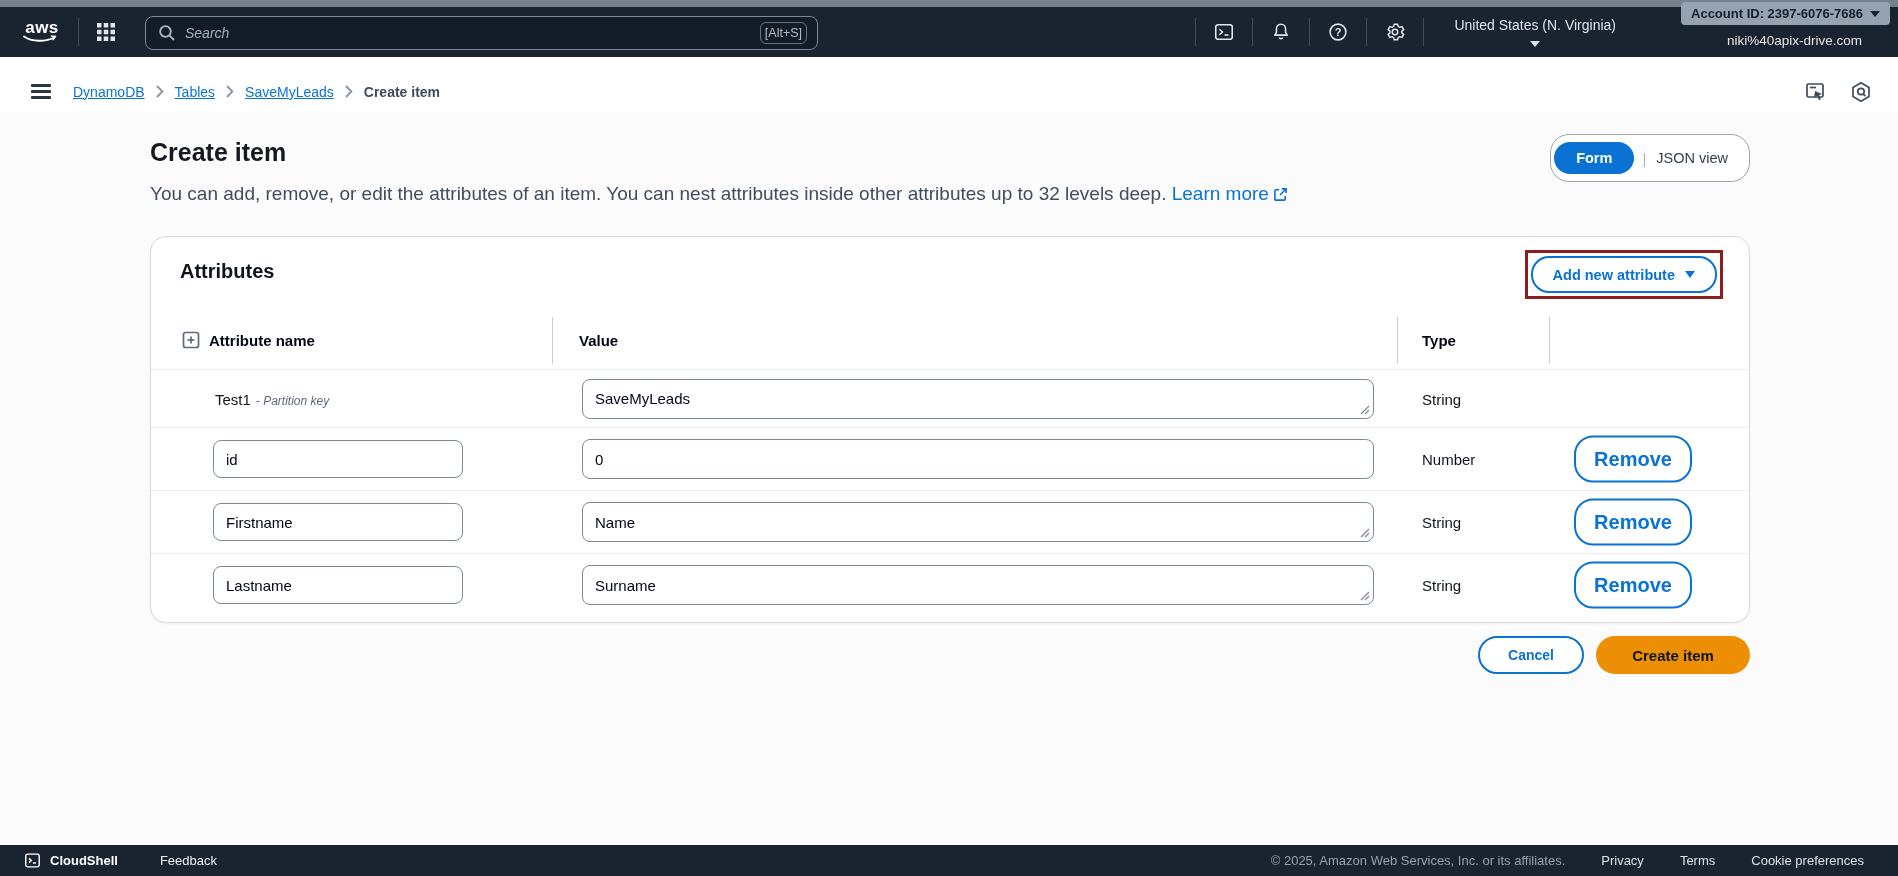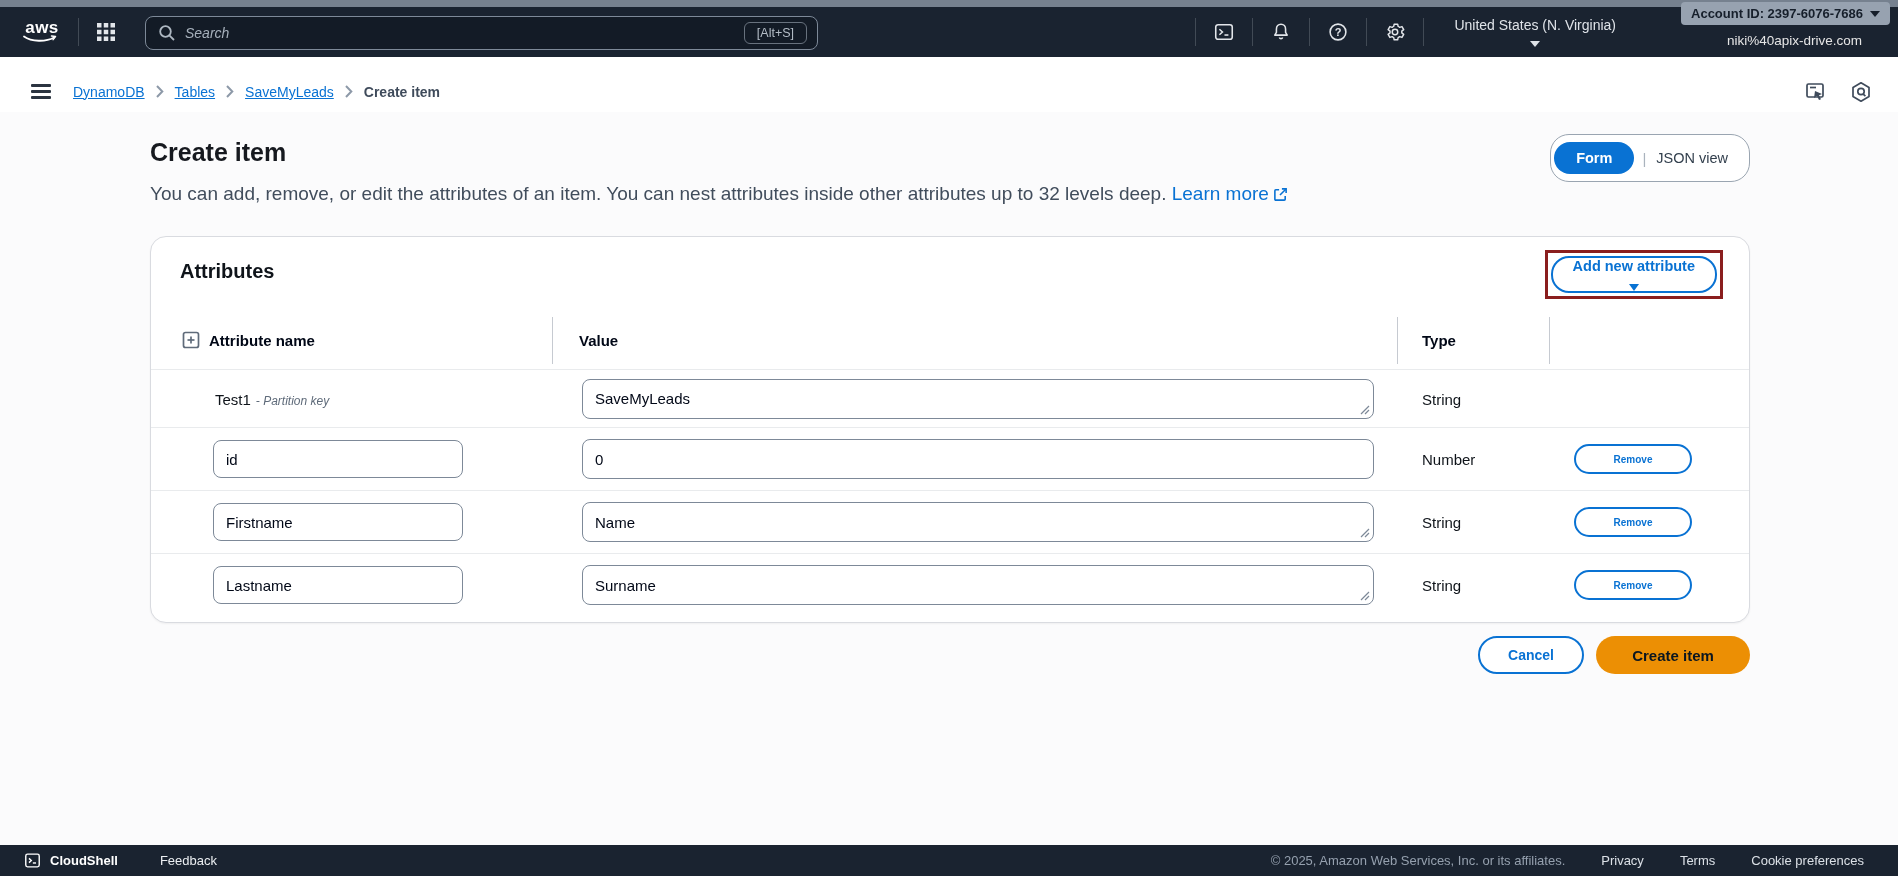--- a/index.html
+++ b/index.html
@@ -13,21 +13,21 @@
   .topbar { position: absolute; top: 7px; left: 0; width: 100%; height: 50px; background: #1a2330; color: #d1d5db; }
   .topbar-left { position: absolute; left: 0; top: 0; height: 100%; display: flex; align-items: center; }
   .aws-logo { width: 40px; margin-left: 22px; color: #fff; text-align: center; cursor: pointer; }
   .aws-logo .aws-word { font-size: 17px; font-weight: bold; letter-spacing: 0.5px; line-height: 14px; }
   .tb-divider { width: 1px; height: 28px; background: #414a55; margin: 0 16px; }
   .grid-icon { color: #e3e6ea; display: flex; align-items: center; cursor: pointer; }
   .search-box { position: absolute; left: 145px; top: 9px; width: 673px; height: 34px; border: 1px solid #7d8998; border-radius: 8px; background: #131b26; display: flex; align-items: center; padding: 0 10px 0 12px; }
   .search-box .s-icon { color: #aeb8c2; margin-right: 9px; display: flex; }
   .search-box input { flex: 1; background: transparent; border: none; outline: none; color: #e7eaed; font-size: 14px; font-family: "Liberation Sans", sans-serif; }
   .search-box input::placeholder { color: #a6b0bb; font-style: italic; }
-  .kbd-badge { border: 1px solid #68727e; border-radius: 6px; color: #b4bdc7; font-size: 12.5px; padding: 3px 12px; }
+  .kbd-badge { border: 1px solid #68727e; border-radius: 6px; color: #b4bdc7; font-size: 12.5px; padding: 3px 4px; }
   .topbar-right { position: absolute; right: 0; top: 0; height: 100%; display: flex; align-items: center; }
   .tb-icon { width: 24px; height: 24px; display: flex; align-items: center; justify-content: center; color: #e3e6ea; cursor: pointer; }
   .region-btn { display: flex; align-items: center; gap: 8px; font-size: 14px; color: #dfe3e8; margin: 0 14px; cursor: pointer; white-space: nowrap; flex-direction: column; }
   .caret-down { width: 0; height: 0; border-left: 5px solid transparent; border-right: 5px solid transparent; border-top: 6px solid currentColor; display: inline-block; }
   .account-area { position: relative; width: 268px; height: 100%; }
   .account-tooltip { position: absolute; top: -5px; right: 8px; background: #97a2b0; color: #161f2b; font-size: 13px; font-weight: bold; padding: 4px 10px; border-radius: 4px; display: flex; align-items: center; gap: 7px; white-space: nowrap; }
   .account-email { position: absolute; top: 26px; right: 36px; color: #e5e5e5; font-size: 13.5px; white-space: nowrap; }
 
   
   .crumb-bar { position: absolute; top: 57px; left: 0; width: 100%; height: 70px; background: #ffffff; border-bottom: 1px solid #e8e9eb; display: flex; align-items: center; }
@@ -50,40 +50,40 @@
   .seg-toggle { position: absolute; right: 148px; top: 22px; height: 48px; background: #fff; border: 1px solid #9aa5b1; border-radius: 19px; display: flex; align-items: center; padding: 0 3px; }
   .seg-form { background: #0972d3; color: #fff; font-weight: bold; font-size: 14.5px; height: 32px; border-radius: 16px; padding: 0 22px; display: flex; align-items: center; cursor: pointer; }
   .seg-sep { color: #aab3bd; margin: 0 10px 0 8px; font-size: 15px; }
   .seg-json { color: #323f4d; font-weight: normal; font-size: 14.5px; padding-right: 18px; cursor: pointer; }
 
   
   .panel { position: absolute; left: 150px; top: 124px; width: 1600px; height: 387px; background: #fff; border: 1px solid #d9dbe0; border-radius: 16px; box-shadow: 0 1px 2px rgba(0,0,0,0.05); }
   .panel-header { position: relative; height: 75px; }
   .panel-title { position: absolute; left: 29px; top: 23px; font-size: 20px; font-weight: bold; color: #0f141a; }
   .red-box { position: absolute; right: 26px; top: 13px; border: 3px solid #8a1e1e; padding: 3px; }
-  .add-attr-btn { height: 37px; background: #fff; border: 2px solid #0972d3; border-radius: 18px; color: #0972d3; font-weight: bold; font-size: 14.5px; padding: 0 20px; display: flex; align-items: center; gap: 10px; cursor: pointer; font-family: "Liberation Sans", sans-serif; flex-direction: column; }
+  .add-attr-btn { height: 37px; background: #fff; border: 2px solid #0972d3; border-radius: 18px; color: #0972d3; font-weight: bold; font-size: 14.5px; padding: 0 20px; display: flex; align-items: center; gap: 10px; cursor: pointer; font-family: "Liberation Sans", sans-serif; }
   .add-attr-btn .caret-down { border-top-width: 7px; border-left-width: 5.5px; border-right-width: 5.5px; }
 
   .t-header { position: relative; height: 57px; }
   .t-header .col-div { position: absolute; top: 5px; bottom: 5px; width: 1px; background: #c6cad1; }
   .hdr-name { position: absolute; left: 58px; top: 20px; font-size: 15px; font-weight: bold; color: #000716; }
   .hdr-value { position: absolute; left: 428px; top: 20px; font-size: 15px; font-weight: bold; color: #000716; }
   .hdr-type { position: absolute; left: 1271px; top: 20px; font-size: 15px; font-weight: bold; color: #000716; }
   .plusbox { position: absolute; left: 31px; top: 19px; color: #5f6b7a; }
 
   .t-row { position: relative; border-top: 1px solid #e9ebed; height: 63px; }
   .t-row.first { height: 58px; }
   .cell-name-static { position: absolute; left: 64px; top: 50%; transform: translateY(-50%); font-size: 15px; color: #0f141a; white-space: nowrap; }
   .cell-name-static .key-suffix { font-size: 12px; font-style: italic; color: #5f6b7a; margin-left: 5px; }
   .name-input { position: absolute; left: 62px; top: 50%; transform: translateY(-50%); width: 250px; height: 38px; border: 1px solid #7d8998; border-radius: 8px; font-size: 15px; color: #000716; padding: 4px 12px; font-family: "Liberation Sans", sans-serif; outline: none; background: #fff; }
   .value-wrap { position: absolute; left: 431px; top: 50%; transform: translateY(-50%); width: 792px; height: 40px; }
   .value-wrap input { width: 100%; height: 100%; border: 1px solid #7d8998; border-radius: 8px; font-size: 15px; color: #000716; padding: 0 12px; font-family: "Liberation Sans", sans-serif; outline: none; background: #fff; }
   .resize-handle { position: absolute; right: 4px; bottom: 4px; color: #7d8998; cursor: nwse-resize; }
   .cell-type { position: absolute; left: 1271px; top: 50%; transform: translateY(-50%); font-size: 15px; color: #0f141a; }
-  .remove-btn { position: absolute; left: 1423px; top: 50%; transform: translateY(-50%); width: 118px; height: 30px; background: #fff; border: 2px solid #0972d3; border-radius: 19px; color: #0972d3; font-weight: bold; font-size: 10px; cursor: pointer; font-family: "Liberation Sans", sans-serif; }
+  .remove-btn { position: absolute; left: 1423px; top: 50%; transform: translateY(-50%); width: 118px; height: 47px; background: #fff; border: 2px solid #0972d3; border-radius: 19px; color: #0972d3; font-weight: bold; font-size: 20px; cursor: pointer; font-family: "Liberation Sans", sans-serif; }
 
   
   .actions { position: absolute; right: 148px; top: 524px; display: flex; gap: 12px; }
   .cancel-btn { width: 106px; height: 38px; background: #fff; border: 2px solid #0972d3; border-radius: 19px; color: #0972d3; font-weight: bold; font-size: 14px; cursor: pointer; font-family: "Liberation Sans", sans-serif; }
   .create-btn { width: 154px; height: 38px; background: #ec8f04; border: none; border-radius: 19px; color: #0b1620; font-weight: bold; font-size: 15px; cursor: pointer; font-family: "Liberation Sans", sans-serif; }
 
   
   .footer { position: absolute; bottom: 0; left: 0; width: 100%; height: 31px; background: #1a2330; color: #e3e6ea; display: flex; align-items: center; font-size: 13px; }
   .footer .f-left { display: flex; align-items: center; gap: 9px; margin-left: 24px; }
   .footer .cloudshell-label { font-weight: bold; color: #fff; cursor: pointer; }

